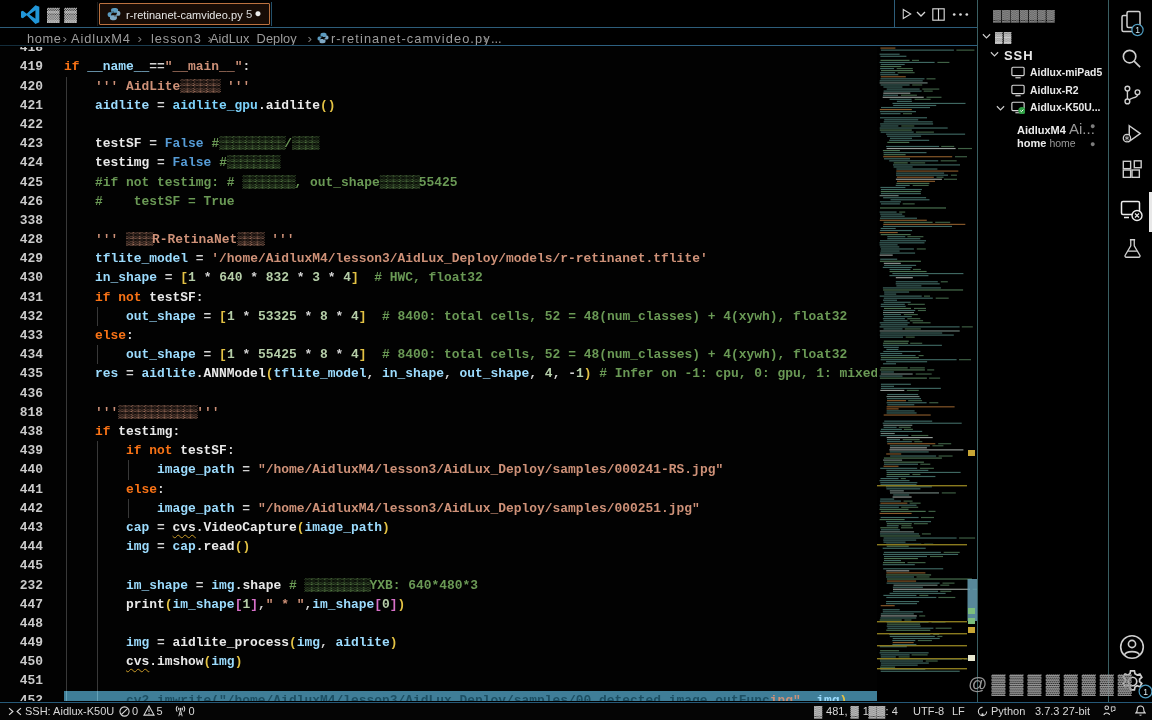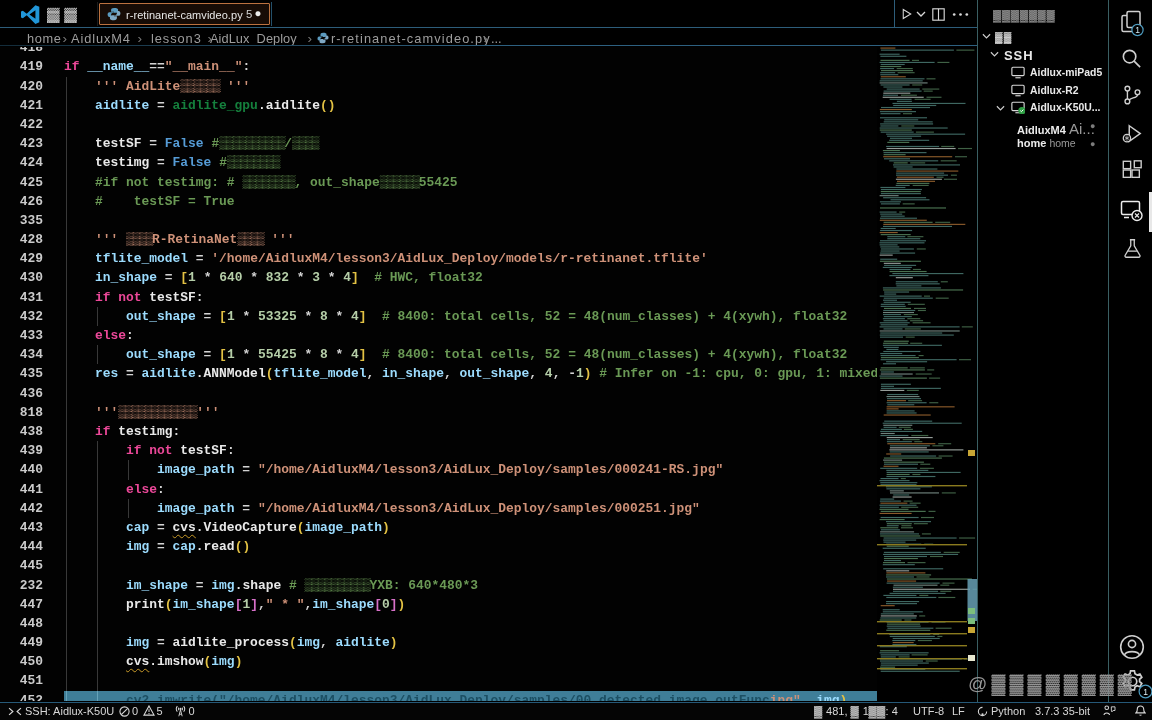--- a/index.html
+++ b/index.html
@@ -2,22 +2,22 @@
 <html><head><meta charset="utf-8"><style>
 *{margin:0;padding:0;box-sizing:border-box}
 html,body{width:1152px;height:720px;background:#000;overflow:hidden}
 body{font-family:"Liberation Sans",sans-serif;position:relative}
 .abs{position:absolute}
 #editor{position:absolute;left:0;top:47px;width:977px;height:654px;overflow:hidden;background:#020202}
 .ln{position:absolute;left:0;height:19.19px;line-height:19.19px;white-space:pre;
     font-family:"Liberation Mono",monospace;font-size:12.93px;font-weight:700;color:#d4d4d4}
 .num{position:absolute;left:0;top:0;width:43px;text-align:right;color:#cbcbcb;font-weight:700}
 .code{position:absolute;left:64px;top:0}
-.k{color:#ec4899}.s{color:#CE9178}.c{color:#6A9955}.v{color:#9CDCFE}.w{color:#d4d4d4}
-.n{color:#B5CEA8}.t{color:#15803d}.K{color:#569CD6}.g1{color:#E3C244}.g2{color:#D670C8}
+.k{color:#f97316}.s{color:#CE9178}.c{color:#6A9955}.v{color:#9CDCFE}.w{color:#d4d4d4}
+.n{color:#B5CEA8}.t{color:#7dd3fc}.K{color:#569CD6}.g1{color:#E3C244}.g2{color:#D670C8}
 .wb{color:#e9e9e9}
 .sq{text-decoration:underline;text-decoration-style:wavy;text-decoration-color:#c89a28;text-decoration-thickness:1px;text-underline-offset:3px}
 .cj{letter-spacing:-1.256px}
 .guide{position:absolute;width:1px;background:#383838}
 .line{position:absolute;background:#2d5d7a}
 .sep{position:absolute;background:#3a5f63;width:1px}
 .crumb{position:absolute;top:30.5px;color:#9d9d9d;font-size:12.8px;white-space:nowrap}
 .cv{position:absolute;top:30.5px;color:#7a7a7a;font-size:13.5px}
 .st{position:absolute;top:705px;font-size:11px;color:#d8d8d8;white-space:pre}
 .blk{filter:blur(0.35px)}
@@ -73,21 +73,21 @@
 <div id="editor">
     <div class="ln" style="top:-8.79px"><span class="num">418</span><span class="code"></span></div>
     <div class="ln" style="top:10.40px"><span class="num">419</span><span class="code"><span class="k">if</span><span class="w"> </span><span class="v">__name__</span><span class="w">==</span><span class="s">"__main__"</span><span class="w">:</span></span></div>
     <div class="ln" style="top:29.59px"><span class="num">420</span><span class="code"><span class="w">    </span><span class="s">''' AidLite</span><span class="cj s">▒▒▒▒▒▒</span><span class="s"> '''</span></span></div>
     <div class="ln" style="top:48.78px"><span class="num">421</span><span class="code"><span class="w">    </span><span class="v">aidlite</span><span class="w"> = </span><span class="t">aidlite_gpu</span><span class="wb">.aidlite</span><span class="g1">()</span></span></div>
     <div class="ln" style="top:67.97px"><span class="num">422</span><span class="code"></span></div>
     <div class="ln" style="top:87.16px"><span class="num">423</span><span class="code"><span class="w">    </span><span class="wb">testSF</span><span class="w"> = </span><span class="K">False</span><span class="w"> </span><span class="c">#</span><span class="cj c">▒▒▒▒▒▒▒▒▒▒</span><span class="c">/</span><span class="cj c">▒▒▒▒</span></span></div>
     <div class="ln" style="top:106.35px"><span class="num">424</span><span class="code"><span class="w">    </span><span class="wb">testimg</span><span class="w"> = </span><span class="K">False</span><span class="w"> </span><span class="c">#</span><span class="cj c">▒▒▒▒▒▒▒▒</span></span></div>
     <div class="ln" style="top:125.54px"><span class="num">425</span><span class="code"><span class="w">    </span><span class="c">#if not testimg: # </span><span class="cj c">▒▒▒▒▒▒▒▒</span><span class="c">, out_shape</span><span class="cj c">▒▒▒▒▒▒</span><span class="c">55425</span></span></div>
     <div class="ln" style="top:144.73px"><span class="num">426</span><span class="code"><span class="w">    </span><span class="c">#    testSF = True</span></span></div>
-    <div class="ln" style="top:163.92px"><span class="num">335</span><span class="code"></span></div>
+    <div class="ln" style="top:163.92px"><span class="num">338</span><span class="code"></span></div>
     <div class="ln" style="top:183.11px"><span class="num">428</span><span class="code"><span class="w">    </span><span class="s">''' </span><span class="cj s">▒▒▒▒</span><span class="s">R-RetinaNet</span><span class="cj s">▒▒▒▒</span><span class="s"> '''</span></span></div>
     <div class="ln" style="top:202.30px"><span class="num">429</span><span class="code"><span class="w">    </span><span class="v">tflite_model</span><span class="w"> = </span><span class="s">'/home/AidluxM4/lesson3/AidLux_Deploy/models/r-retinanet.tflite'</span></span></div>
     <div class="ln" style="top:221.49px"><span class="num">430</span><span class="code"><span class="w">    </span><span class="v">in_shape</span><span class="w"> = </span><span class="g1">[</span><span class="n">1</span><span class="w"> * </span><span class="n">640</span><span class="w"> * </span><span class="n">832</span><span class="w"> * </span><span class="n">3</span><span class="w"> * </span><span class="n">4</span><span class="g1">]</span><span class="c">  # HWC, float32</span></span></div>
     <div class="ln" style="top:240.68px"><span class="num">431</span><span class="code"><span class="w">    </span><span class="k">if not</span><span class="w"> </span><span class="wb">testSF</span><span class="w">:</span></span></div>
     <div class="ln" style="top:259.87px"><span class="num">432</span><span class="code"><span class="w">        </span><span class="v">out_shape</span><span class="w"> = </span><span class="g1">[</span><span class="n">1</span><span class="w"> * </span><span class="n">53325</span><span class="w"> * </span><span class="n">8</span><span class="w"> * </span><span class="n">4</span><span class="g1">]</span><span class="c">  # 8400: total cells, 52 = 48(num_classes) + 4(xywh), float32</span></span></div>
     <div class="ln" style="top:279.06px"><span class="num">433</span><span class="code"><span class="w">    </span><span class="k">else</span><span class="w">:</span></span></div>
     <div class="ln" style="top:298.25px"><span class="num">434</span><span class="code"><span class="w">        </span><span class="v">out_shape</span><span class="w"> = </span><span class="g1">[</span><span class="n">1</span><span class="w"> * </span><span class="n">55425</span><span class="w"> * </span><span class="n">8</span><span class="w"> * </span><span class="n">4</span><span class="g1">]</span><span class="c">  # 8400: total cells, 52 = 48(num_classes) + 4(xywh), float32</span></span></div>
     <div class="ln" style="top:317.44px"><span class="num">435</span><span class="code"><span class="w">    </span><span class="v">res</span><span class="w"> = </span><span class="v">aidlite</span><span class="wb">.ANNModel</span><span class="g1">(</span><span class="v">tflite_model</span><span class="w">, </span><span class="v">in_shape</span><span class="w">, </span><span class="v">out_shape</span><span class="w">, </span><span class="n">4</span><span class="w">, -</span><span class="n">1</span><span class="g1">)</span><span class="c"> # Infer on -1: cpu, 0: gpu, 1: mixed, aaa</span></span></div>
     <div class="ln" style="top:336.63px"><span class="num">436</span><span class="code"></span></div>
     <div class="ln" style="top:355.82px"><span class="num">818</span><span class="code"><span class="w">    </span><span class="s">'''</span><span class="cj s">▒▒▒▒▒▒▒▒▒▒▒▒</span><span class="s">'''</span></span></div>
@@ -626,21 +626,21 @@
 <div class="st" style="left:188.5px">0</div>
 <div class="st" style="left:814px"><span class="blk" style="font-size:11px;letter-spacing:1px">▓</span> 481, <span class="blk" style="font-size:11px;letter-spacing:1px">▓</span> 1</div>
 <div class="st" style="left:868.5px"><span class="blk" style="font-size:11px;letter-spacing:0.5px">▓▓</span>: 4</div>
 <div class="st" style="left:913px">UTF-8</div>
 <div class="st" style="left:952px">LF</div>
 <svg class="abs" style="left:977px;top:705.5px" width="11" height="11" viewBox="0 0 12 12">
     <path d="M10.5 6 a4.5 4.5 0 1 1 -4.5 -4.5" fill="none" stroke="#d8d8d8" stroke-width="1.2"></path>
     <circle cx="6" cy="9" r="1.2" fill="#d8d8d8"></circle>
   </svg>
 <div class="st" style="left:991px">Python</div>
-<div class="st" style="left:1035px">3.7.3 35-bit</div>
+<div class="st" style="left:1035px">3.7.3 27-bit</div>
 <svg class="abs" style="left:1103px;top:705px" width="13" height="11" viewBox="0 0 14 12">
     <circle cx="4" cy="3" r="2" fill="none" stroke="#d8d8d8" stroke-width="1.1"></circle>
     <path d="M1 11 c0-3 6-3 6 0" fill="none" stroke="#d8d8d8" stroke-width="1.1"></path>
     <path d="M9 2 h4 v4 h-2 l-1.5 1.5 V6 H9 Z" fill="none" stroke="#d8d8d8" stroke-width="1"></path>
   </svg>
 <svg class="abs" style="left:1135px;top:704.5px" width="11" height="12" viewBox="0 0 12 13">
     <path d="M6 1 a3.5 3.5 0 0 1 3.5 3.5 c0 3 1.5 4 1.5 4 H1 c0 0 1.5-1 1.5-4 A3.5 3.5 0 0 1 6 1 Z" fill="none" stroke="#d8d8d8" stroke-width="1.2"></path>
     <path d="M5 10.5 a1.2 1.2 0 0 0 2 0" fill="none" stroke="#d8d8d8" stroke-width="1.1"></path>
   </svg>
 </body></html>

